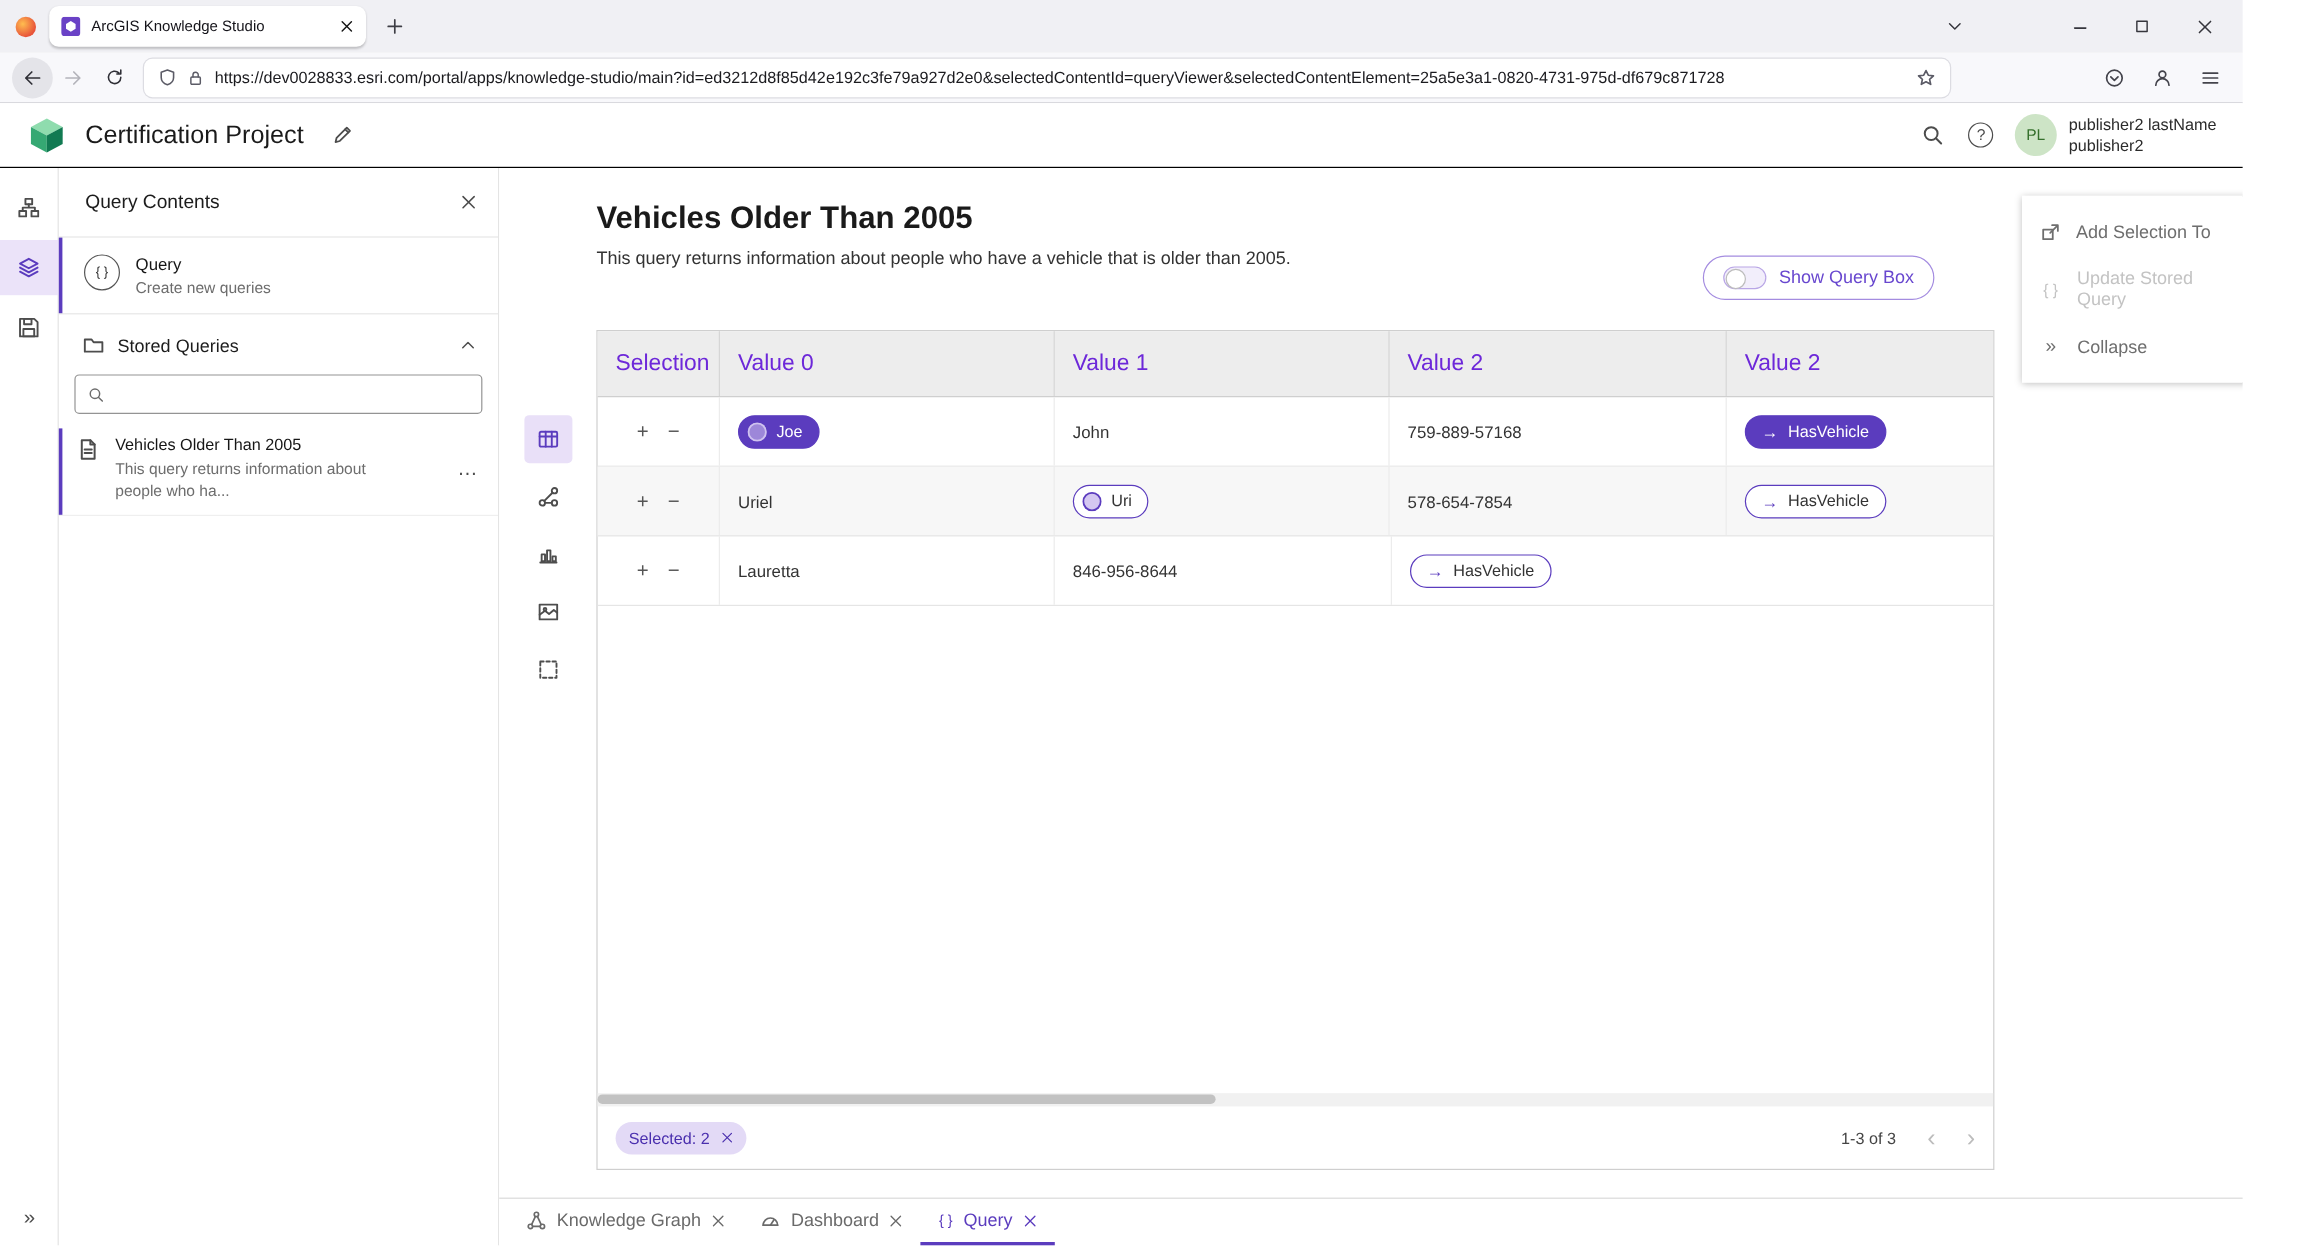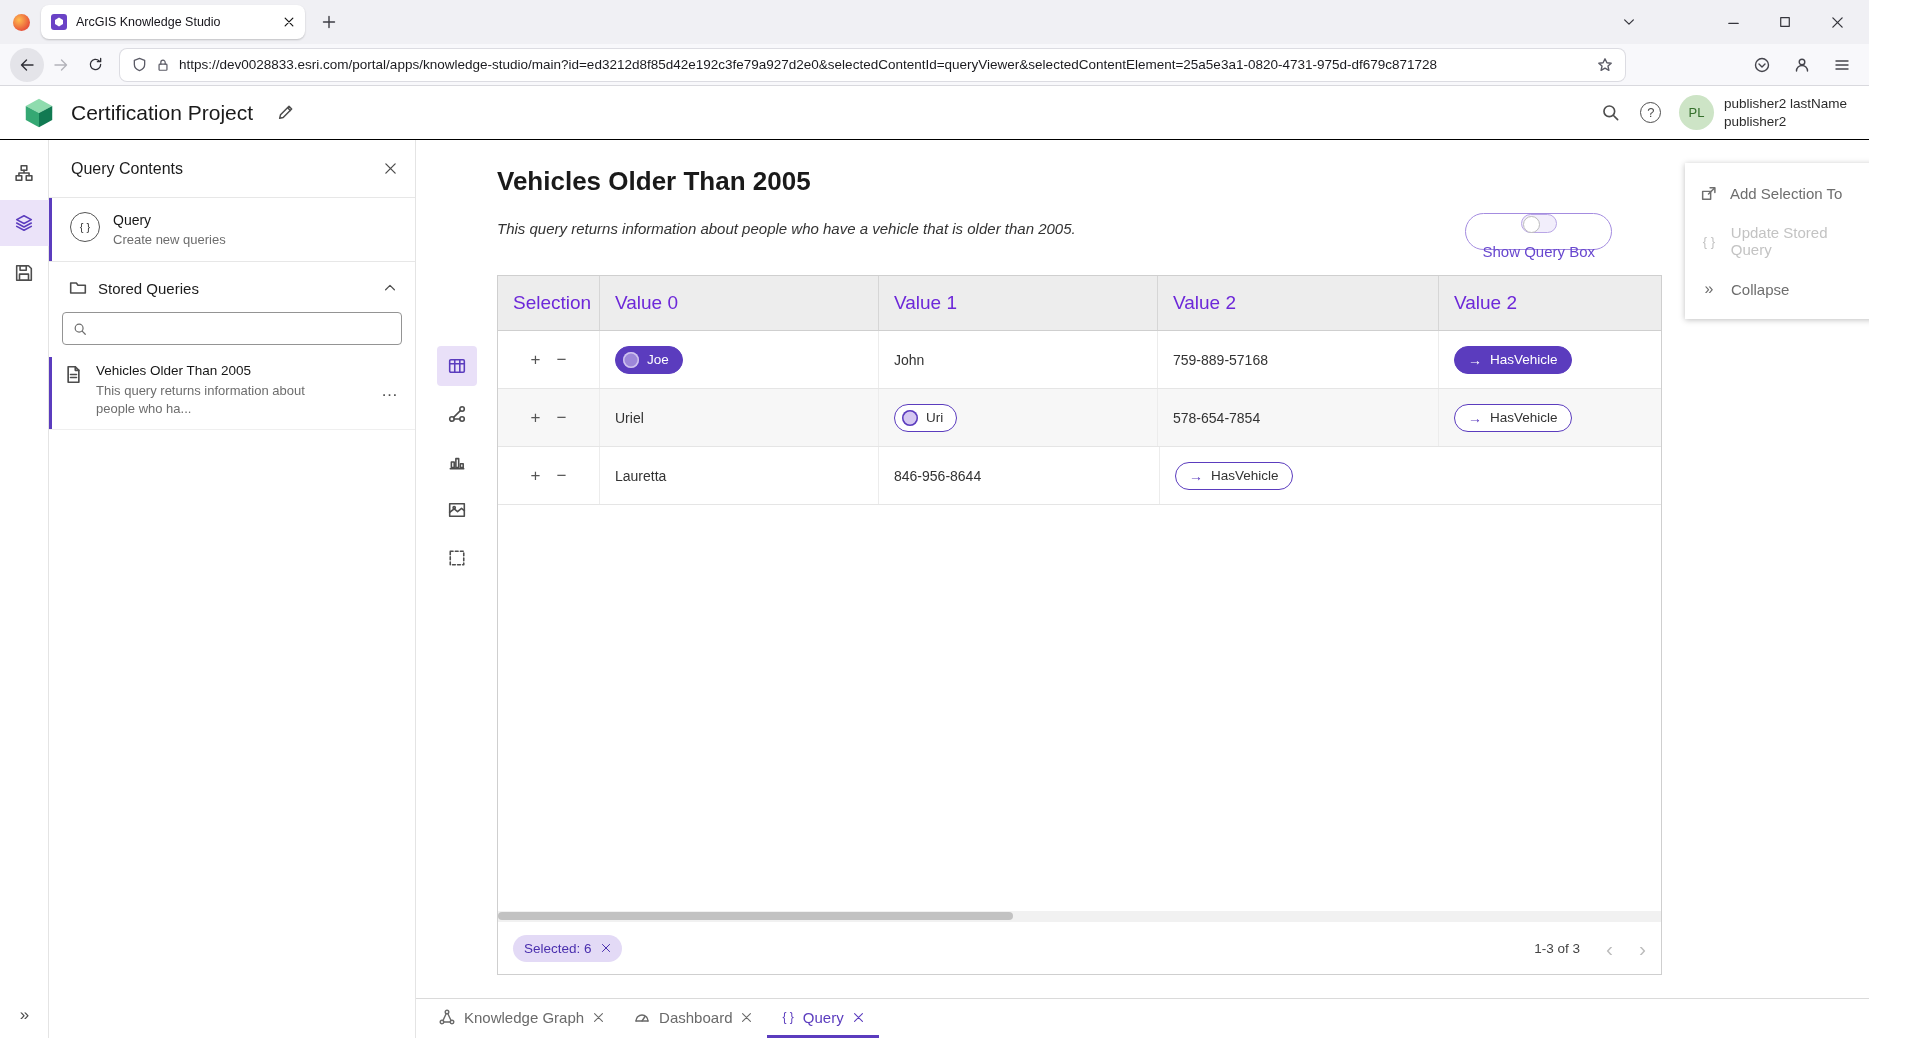--- a/index.html
+++ b/index.html
@@ -66,22 +66,22 @@
   .sitem::before { content:""; position:absolute; left:0; top:-2px; bottom:0; width:3px; background:#5b3cbe; }
   .sitem-icon { color:#4d4d4d; margin-top:2px; flex:0 0 auto; }
   .sitem-title { font-size:13.5px; color:#161616; }
   .sitem-desc { font-size:13px; color:#6d6d6d; line-height:1.35; margin-top:4px; display:-webkit-box; -webkit-line-clamp:2; -webkit-box-orient:vertical; overflow:hidden; max-width:215px; }
   .sitem-kebab { position:absolute; right:16px; top:22px; color:#4d4d4d; font-size:17px; letter-spacing:1px; }
 
   
   .maincol { flex:1; display:flex; flex-direction:column; background:#fff; min-width:0; }
   .main { position:relative; flex:1; overflow:hidden; }
   .page-title { position:absolute; left:81px; top:26px; font-size:26px; font-weight:700; color:#1a1a1a; }
-  .page-desc { position:absolute; left:81px; top:80px; font-size:15px; color:#333;font-style:italic; }
-  .sqb-toggle { position:absolute; top:73px; right:257px; height:37px; border:1px solid #a48ce0; border-radius:19px; display:flex; align-items:center; gap:10px; padding:0 16px; color:#6847cf; font-size:15px; background:#fff;flex-direction:column; }
+  .page-desc { position:absolute; left:81px; top:67px; font-size:15px; color:#333; }
+  .sqb-toggle { position:absolute; top:73px; right:257px; height:37px; border:1px solid #a48ce0; border-radius:19px; display:flex; align-items:center; gap:10px; padding:0 16px; color:#6847cf; font-size:15px; background:#fff; }
   .sw { width:36px; height:19px; border:1px solid #b9a6e6; background:#f2eefb; border-radius:10px; position:relative; flex:0 0 auto; }
   .sw::after { content:""; position:absolute; left:1px; top:1px; width:15px; height:15px; background:#fff; border:1px solid #bcbcbc; border-radius:50%; }
 
   .vtools { position:absolute; left:21px; top:206px; display:flex; flex-direction:column; gap:8px; }
   .vtool { width:40px; height:40px; border-radius:4px; display:grid; place-items:center; color:#4d4d4d; }
   .vtool.active { background:#e9e0f8; color:#5b3cbe; }
 
   .card { position:absolute; left:81px; top:135px; width:1165px; height:700px; border:1px solid #cfcfcf; display:flex; flex-direction:column; background:#fff; }
   .thead { display:flex; background:#ededed; border-bottom:1px solid #cfcfcf; height:55px; flex:0 0 auto; }
   .th { display:flex; align-items:center; padding-left:15px; font-size:19px; color:#6d28d9; border-right:1px solid #d6d6d6;text-align:center; }
@@ -437,21 +437,21 @@
           </div>
 
           <div class="tfill"></div>
 
           <div class="hscroll">
             <div class="hthumb"></div>
           </div>
 
           <div class="tfoot">
             <span class="chip">
-              <span>Selected: 6</span>
+              <span>Selected: 2</span>
               <svg class="ic" width="10" height="10" viewBox="0 0 14 14">
                   <path d="M2 2l10 10M12 2 2 12"></path>
                 </svg>
             </span>
             <span class="range">1-3 of 3</span>
             <span class="pg">‹</span>
             <span class="pg">›</span>
           </div>
         </div>
 

